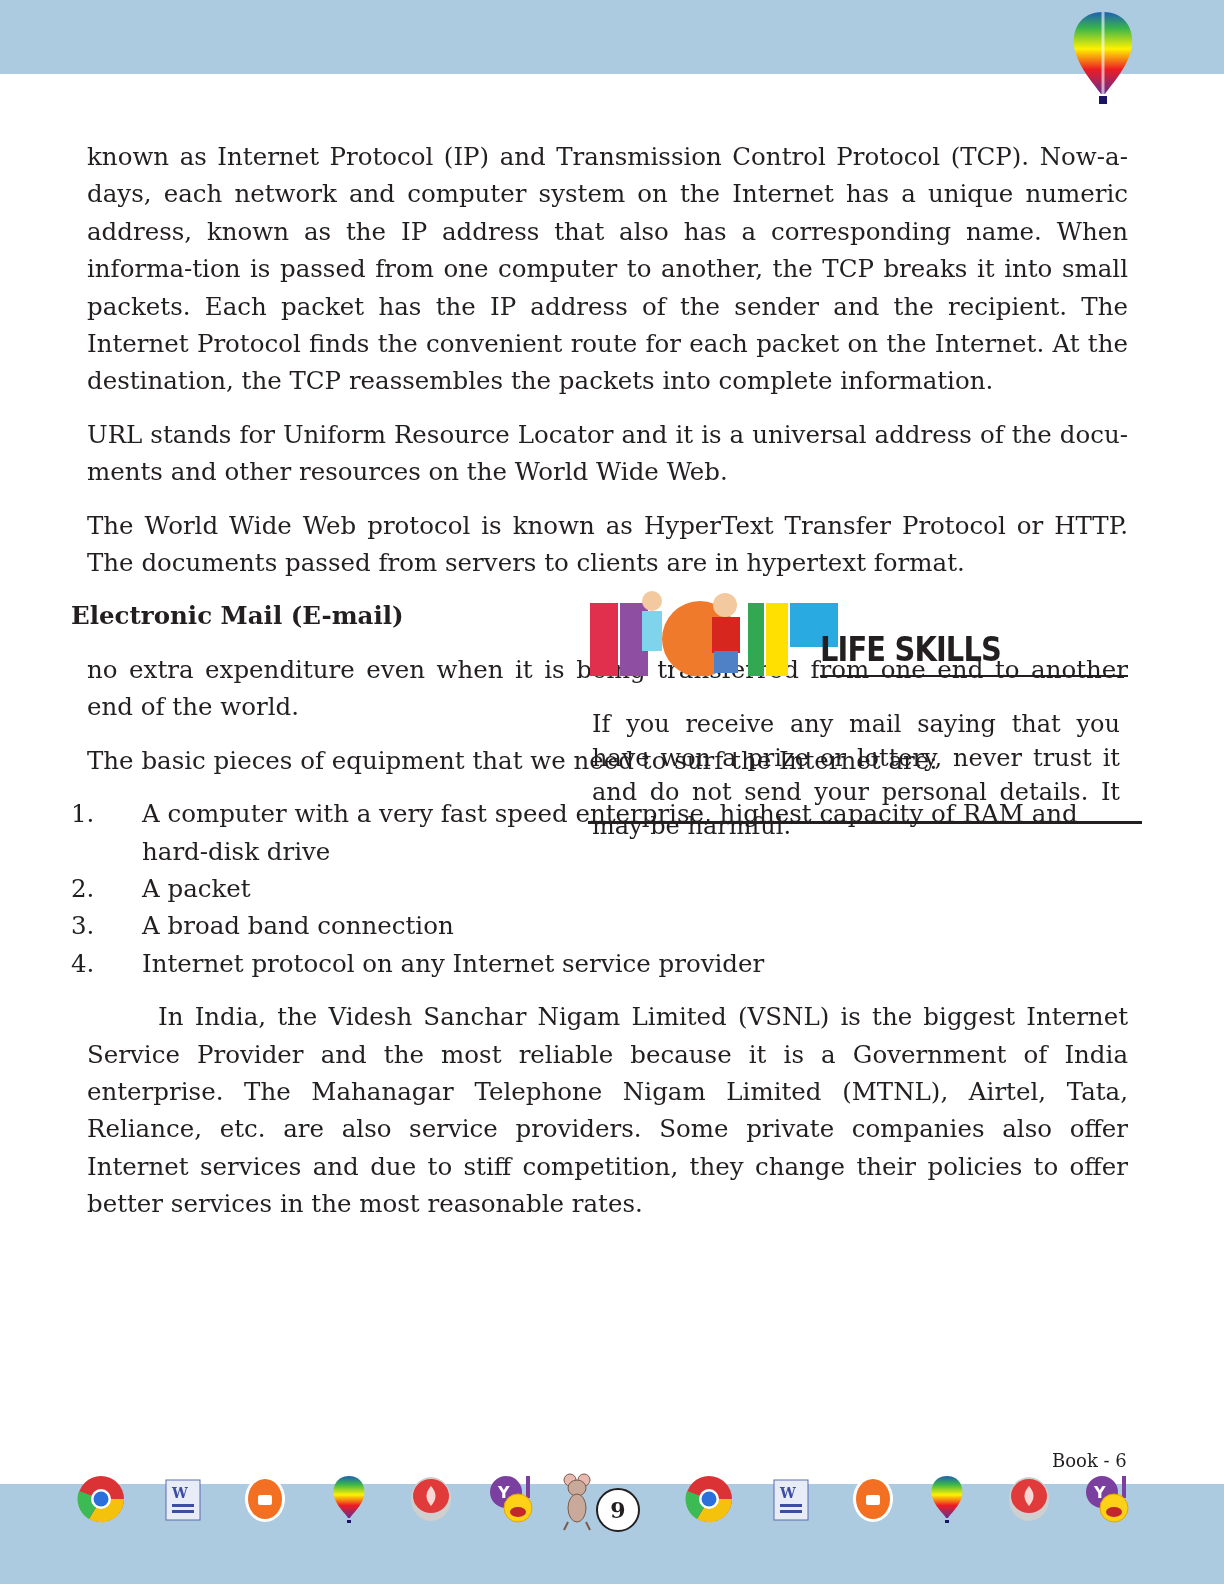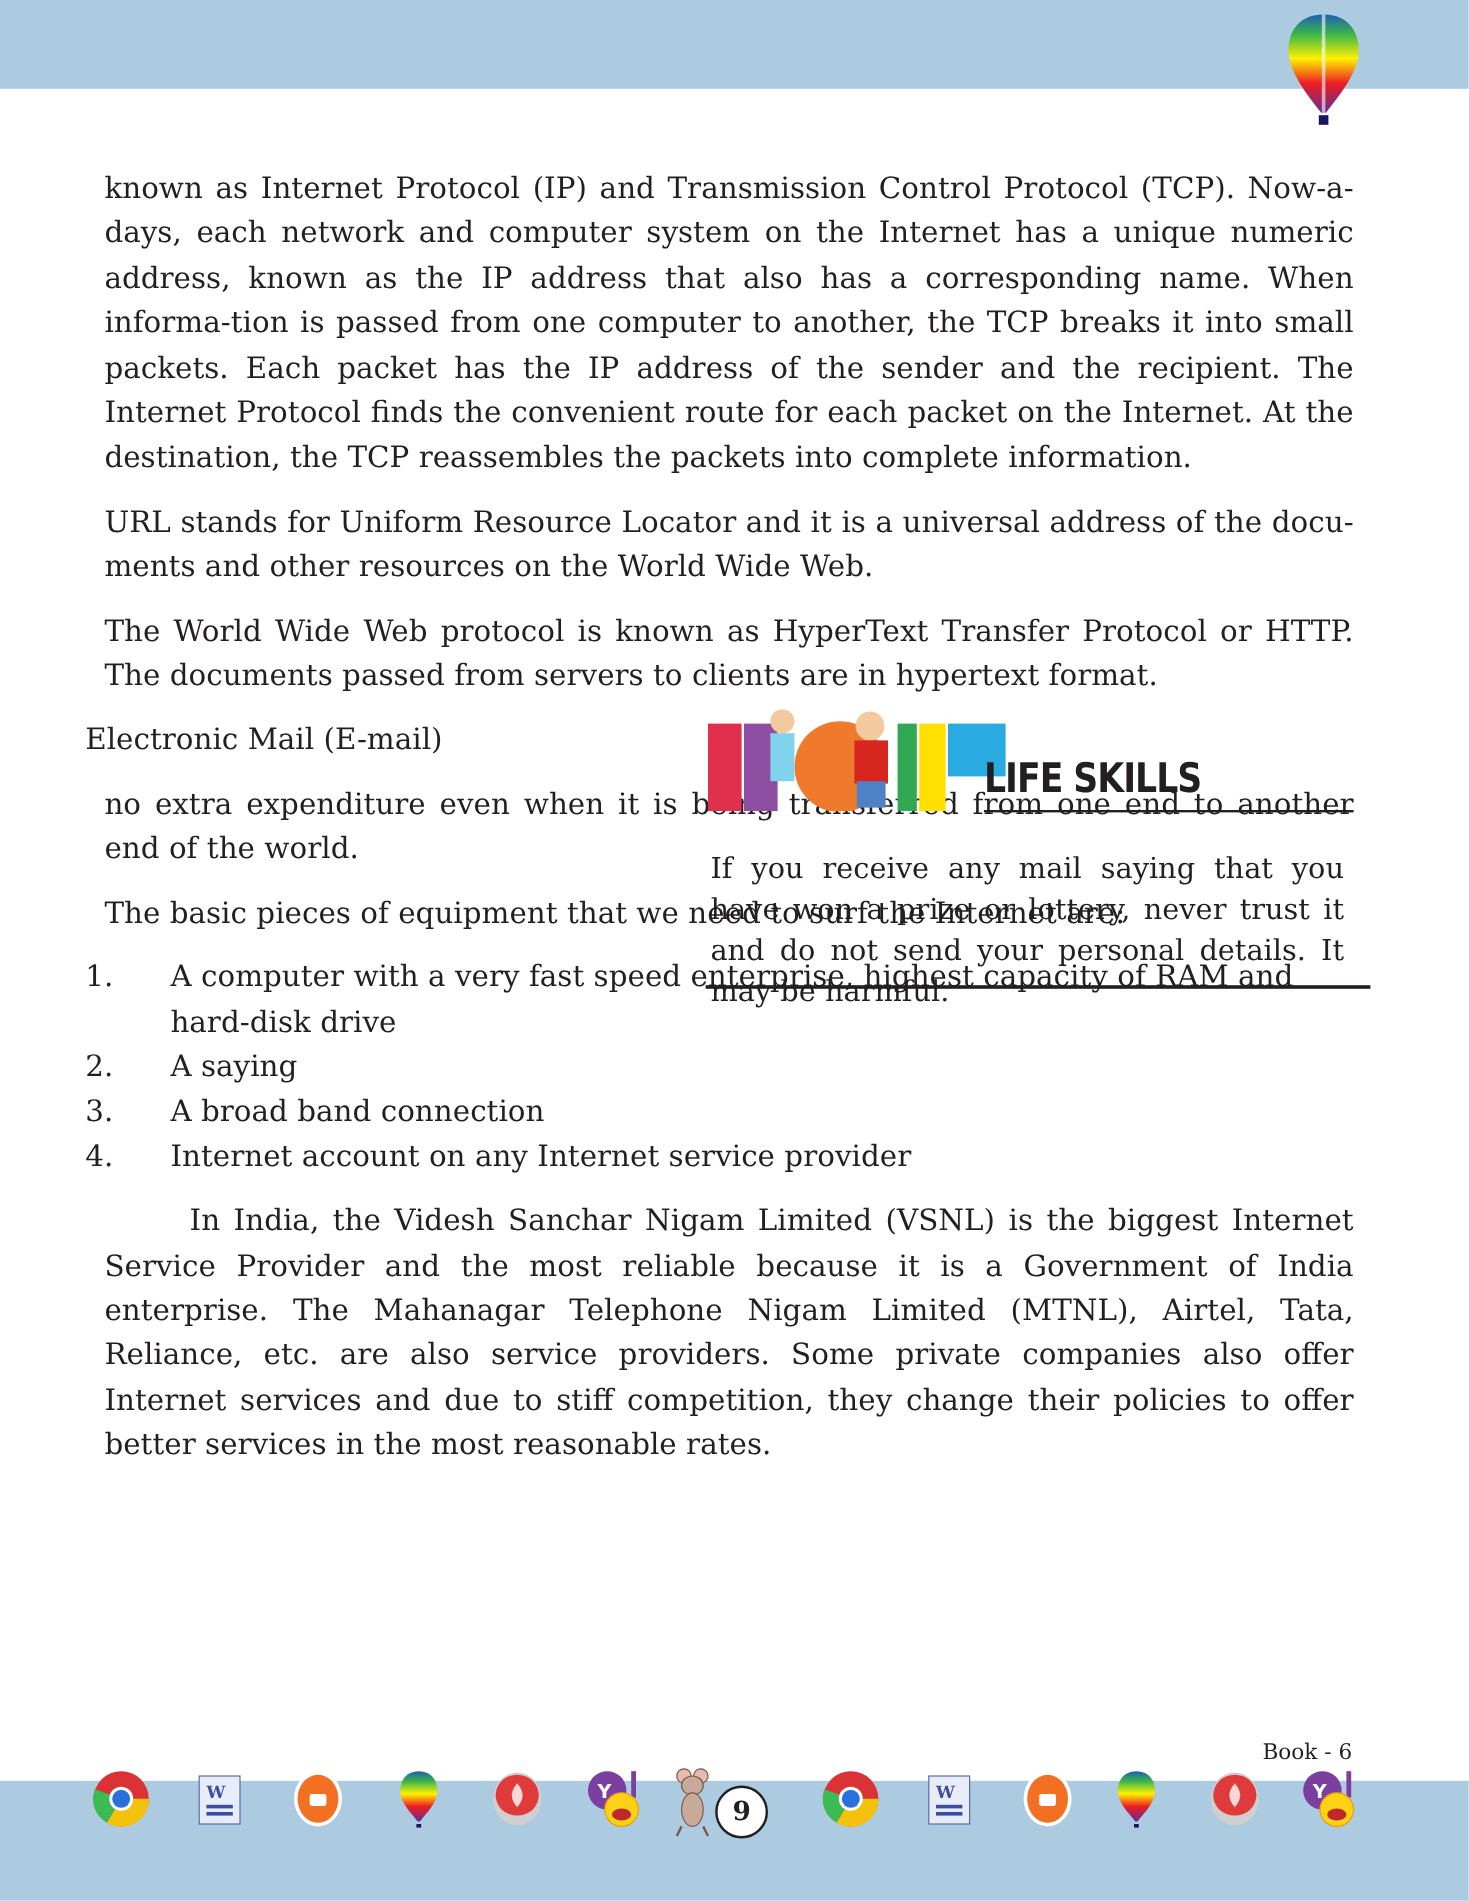--- a/index.html
+++ b/index.html
@@ -6,21 +6,21 @@
   body {
     width: 1224px; height: 1584px; position: relative; overflow: hidden;
     background: #ffffff; color: #231f20;
     font-family: "DejaVu Serif", "Liberation Serif", serif;
   }
   .top-band { position: absolute; left: 0; top: 0; width: 1224px; height: 74px; background: #adcbe0; }
   .top-balloon { position: absolute; left: 1068px; top: 10px; width: 70px; height: 98px; }
   .bottom-band { position: absolute; left: 0; top: 1484px; width: 1224px; height: 100px; background: #adcbe0; }
   .content { position: absolute; left: 71px; top: 122px; width: 1073px; font-size: 24.5px; line-height: 37.4px; }
   .p { margin: 16px; text-align: justify; }
-  .heading { font-weight: normal; margin: 14px 0 0 0; }
+  .heading { font-weight: bold; margin: 14px 0 0 0; }
   .email-wrap { position: relative; }
   .email-left { width: 498px; }
   .life { position: absolute; left: 517px; top: -6px; width: 556px; height: 238px; }
   .life-art { position: absolute; left: 2px; top: 0; width: 250px; height: 85px; }
   .life-title { position: absolute; left: 232px; top: 40px; font-family: "DejaVu Sans", "Liberation Sans", sans-serif; font-weight: bold; font-size: 34px; letter-spacing: -1px; transform: scaleX(0.85); transform-origin: left; color: #231f20; }
   .life-title-line { position: absolute; left: 232px; top: 84px; width: 308px; height: 2px; background: #231f20; }
   .life-text { position: absolute; left: 4px; top: 92px; width: 528px; font-size: 24px; line-height: 34px; text-align: justify; }
   .life-rule { position: absolute; left: 0px; top: 230px; width: 554px; height: 3px; background: #231f20; }
   .list { margin: 0; padding: 0; list-style: none; }
   .list li { display: flex; }
@@ -83,29 +83,29 @@
   </div>
 
   <p class="p">The basic pieces of equipment that we need to surf the Internet are:</p>
   <ul class="list">
     <li>
         <span class="num">1.</span>
         <span>A computer with a very fast speed enterprise, highest capacity of RAM and hard-disk drive</span>
       </li>
     <li>
         <span class="num">2.</span>
-        <span>A saying</span>
+        <span>A packet</span>
       </li>
     <li>
         <span class="num">3.</span>
         <span>A broad band connection</span>
       </li>
     <li>
         <span class="num">4.</span>
-        <span>Internet account on any Internet service provider</span>
+        <span>Internet protocol on any Internet service provider</span>
       </li>
   </ul>
   <p class="p indent">In India, the Videsh Sanchar Nigam Limited (VSNL) is the biggest Internet Service Provider and the most reliable because it is a Government of India enterprise. The Mahanagar Telephone Nigam Limited (MTNL), Airtel, Tata, Reliance, etc. are also service providers. Some private companies also offer Internet services and due to stiff competition, they change their policies to offer better services in the most reasonable rates.</p>
 </div>
 
 <div class="book-label">Book - 6</div>
 <div class="bottom-band"></div>
 
 <div class="icons">
   <svg class="ic" style="left:4px" viewBox="0 0 50 50">

